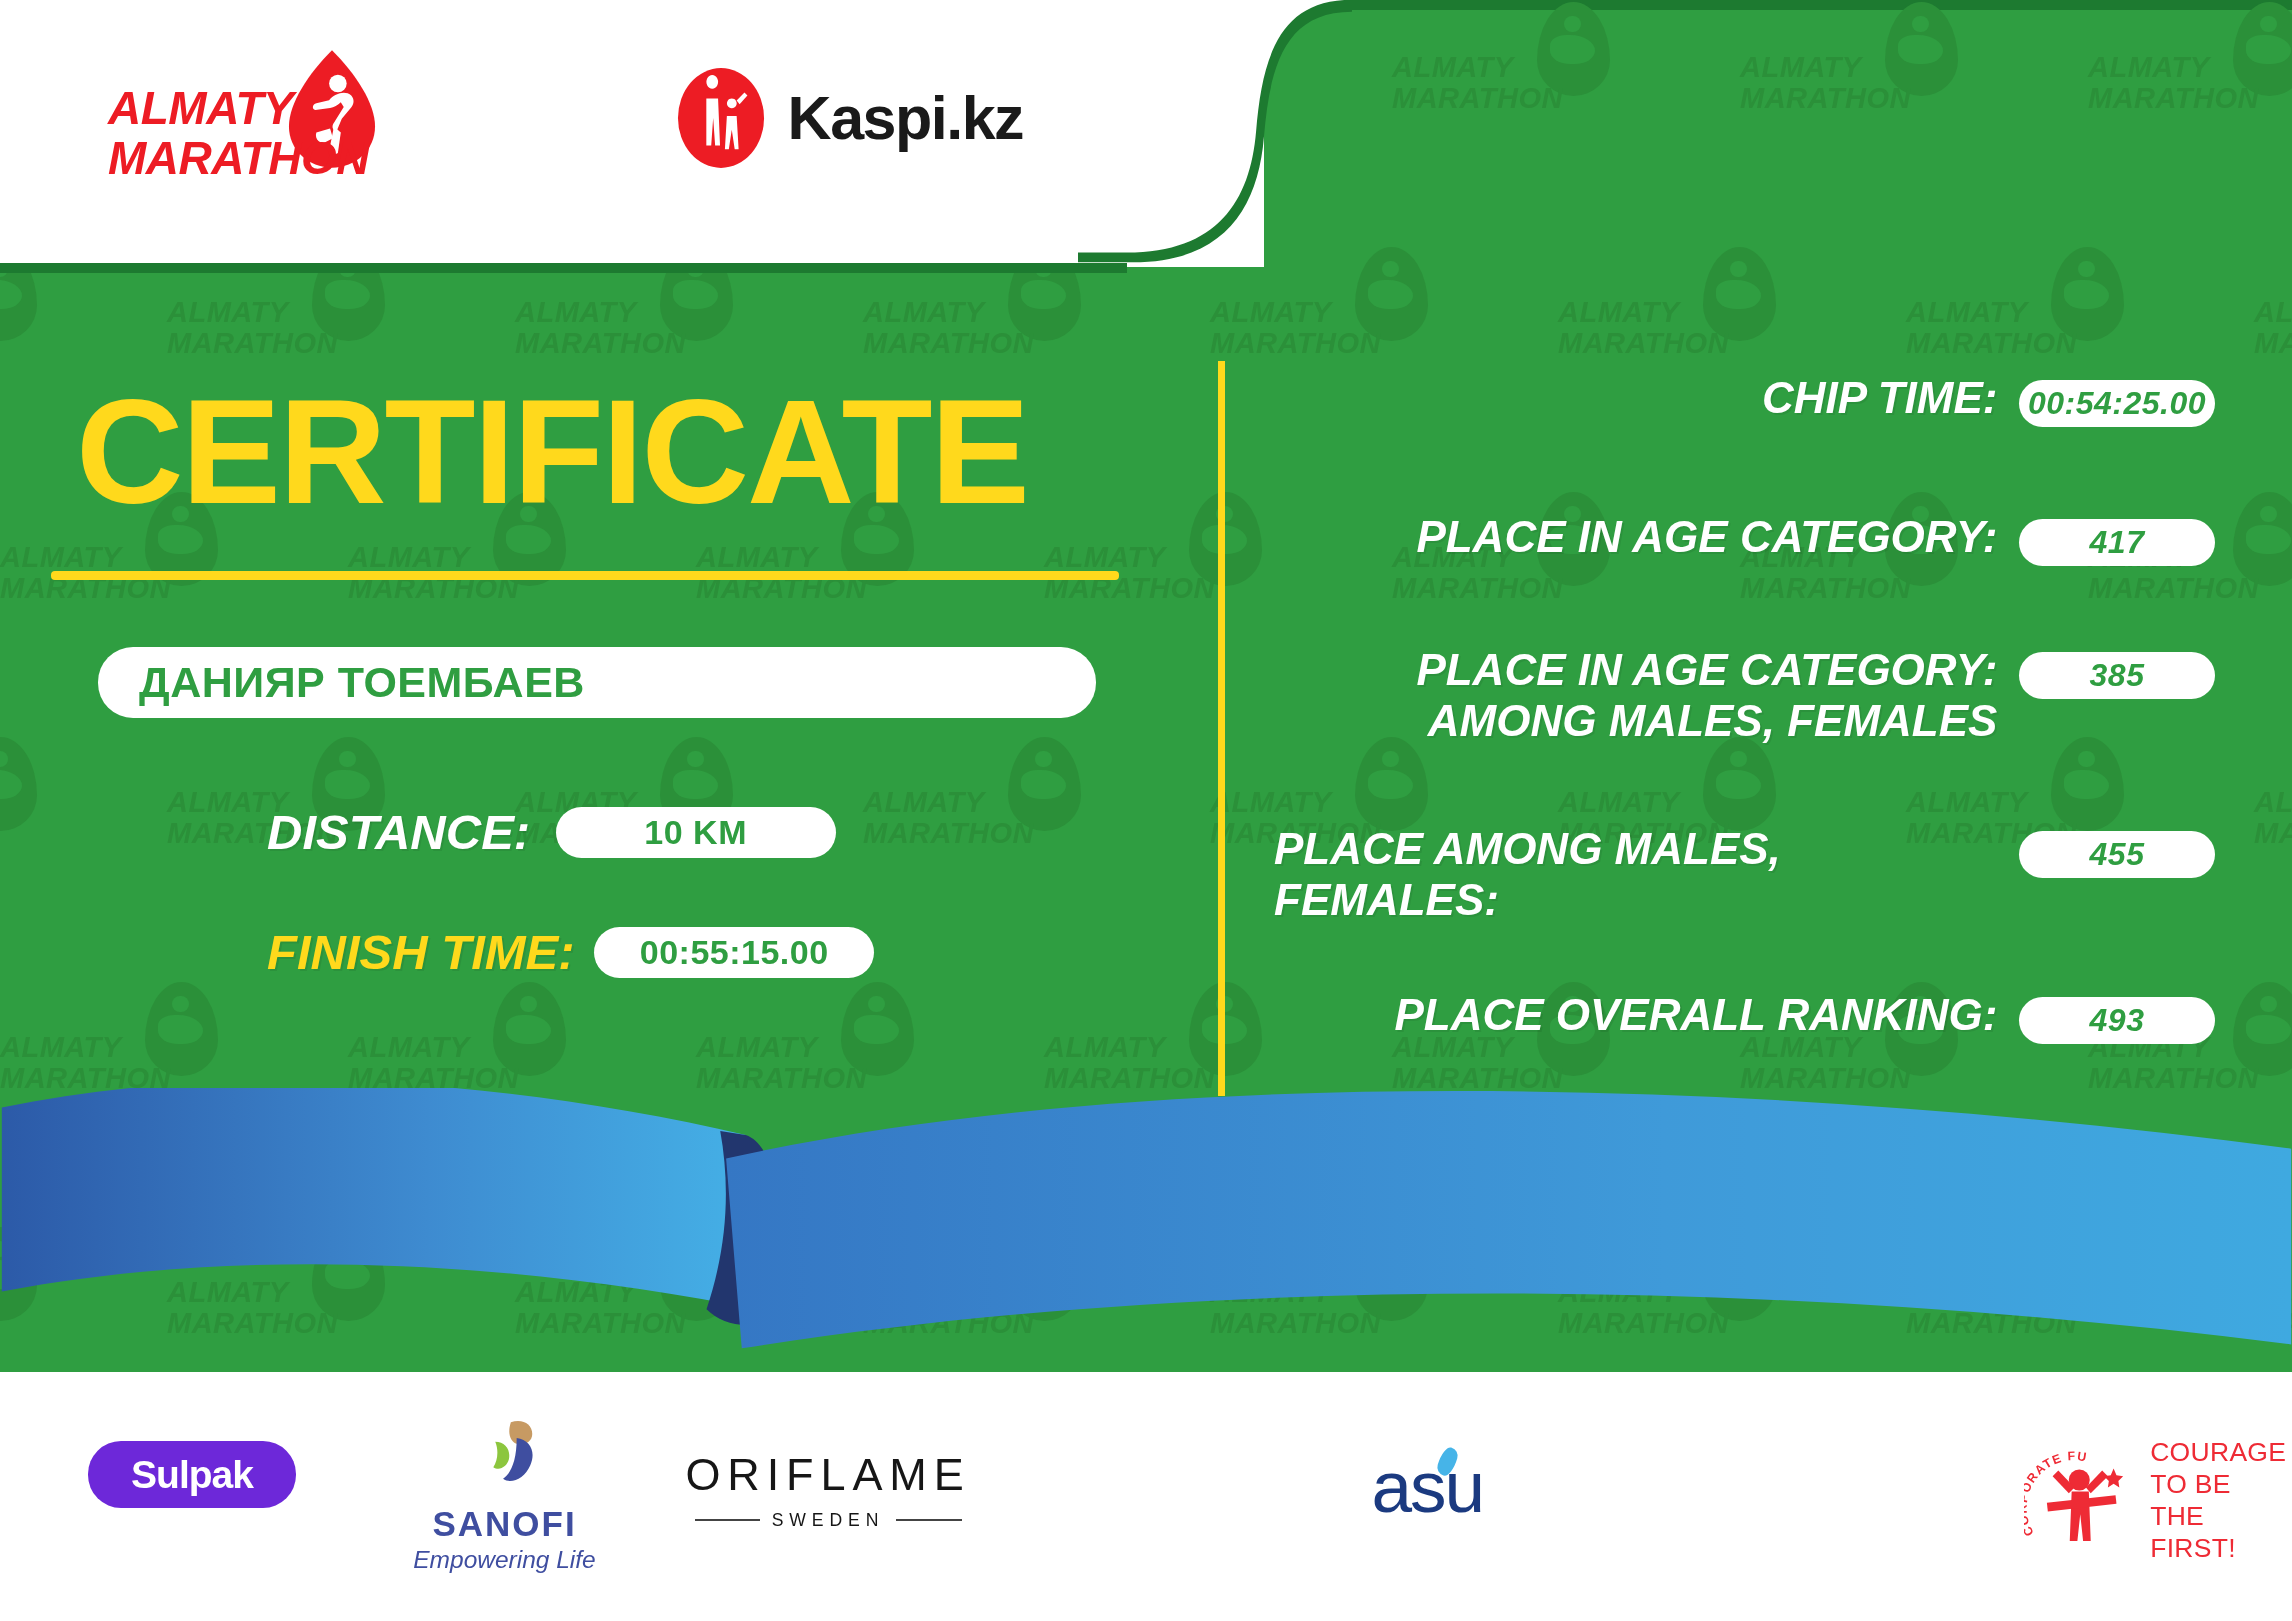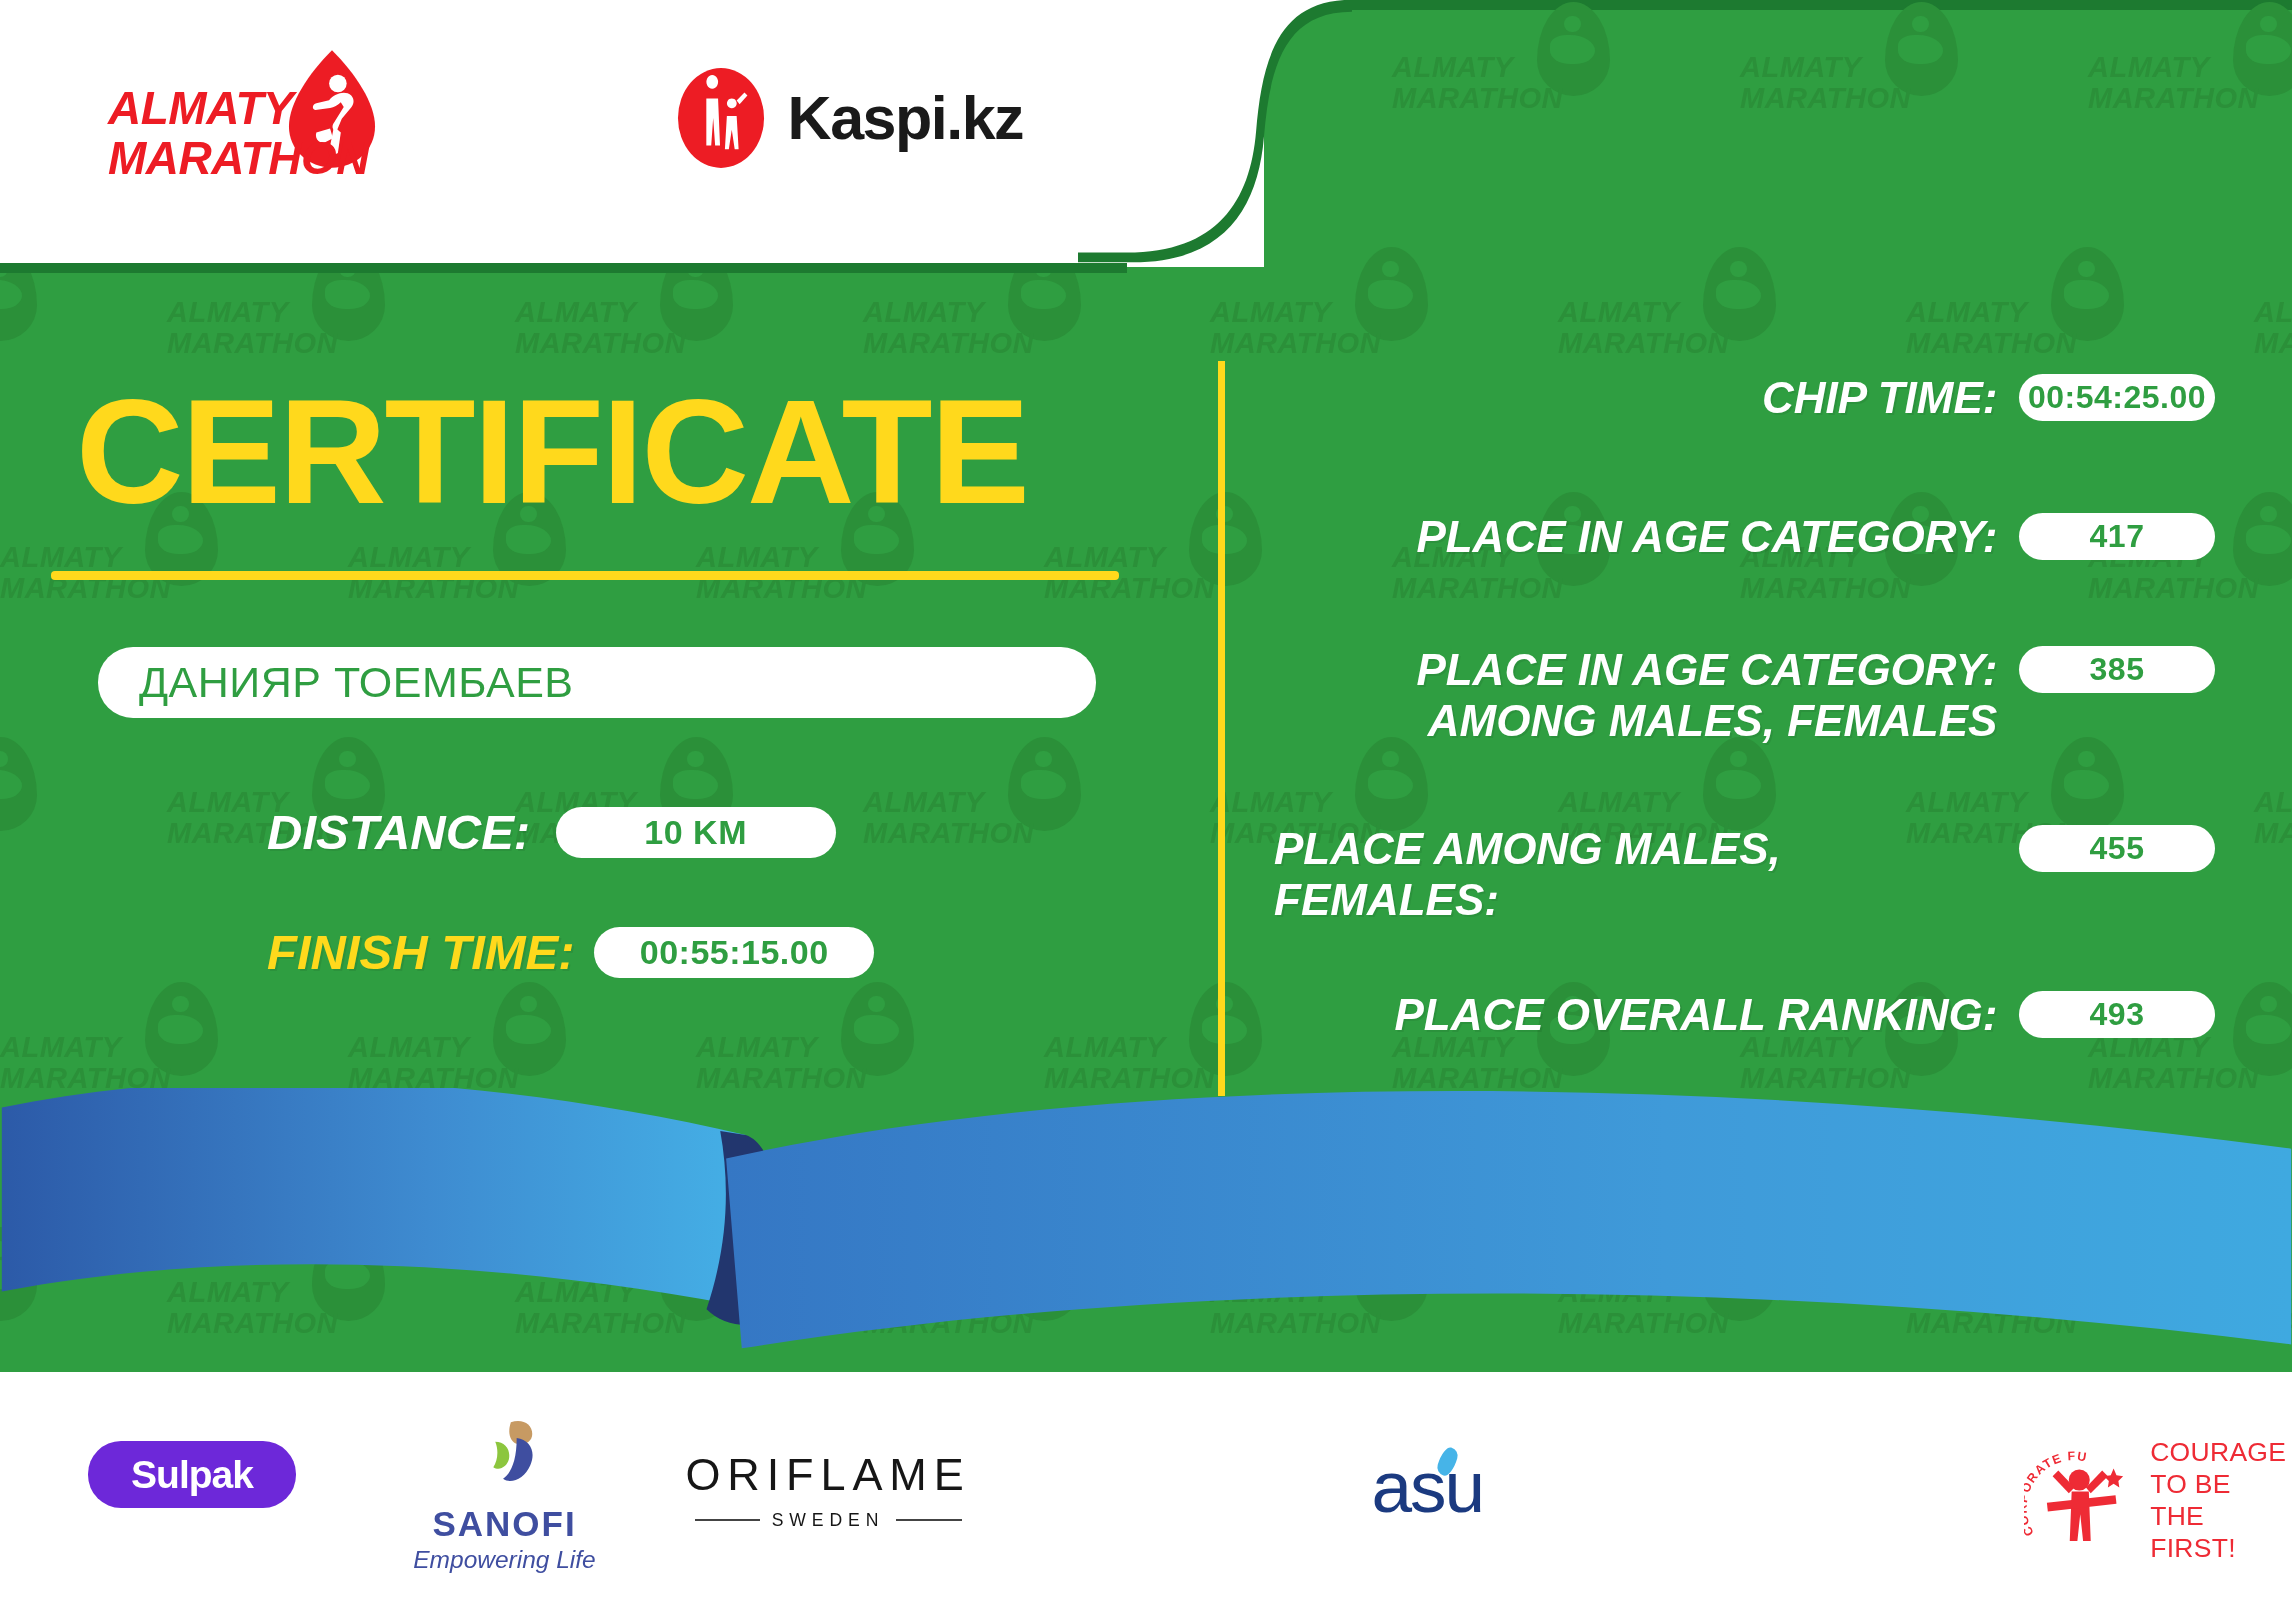--- a/index.html
+++ b/index.html
@@ -179,21 +179,21 @@
     position: absolute;
     left: 98px; top: 647px;
     width: 998px; height: 71px;
     background: #ffffff;
     border-radius: 35px;
     display: flex;
     align-items: center;
   }
   .name-pill .name-text {
     font-size: 43px;
-    font-weight: 400;
+    font-weight: 700;
     color: #2f9e41;
     letter-spacing: 0.5px;
     margin-left: 41px;
     white-space: nowrap;
   }
 
   .row-line {
     position: absolute;
     display: flex;
     align-items: center;
@@ -263,21 +263,22 @@
   }
   .stat-pill {
     flex: 0 0 auto;
     width: 196px;
     height: 47px;
     background: #ffffff;
     border-radius: 23.5px;
     display: flex;
     align-items: center;
     justify-content: center;
-    margin-top: 2px;
+    margin-top: 8px;
+    font-style: italic;
   }
   .stat-pill .stat-val {
     font-size: 32px;
     font-weight: 800;
     color: #2f9e41;
     letter-spacing: 0.5px;
     white-space: nowrap;
   }
 
   

